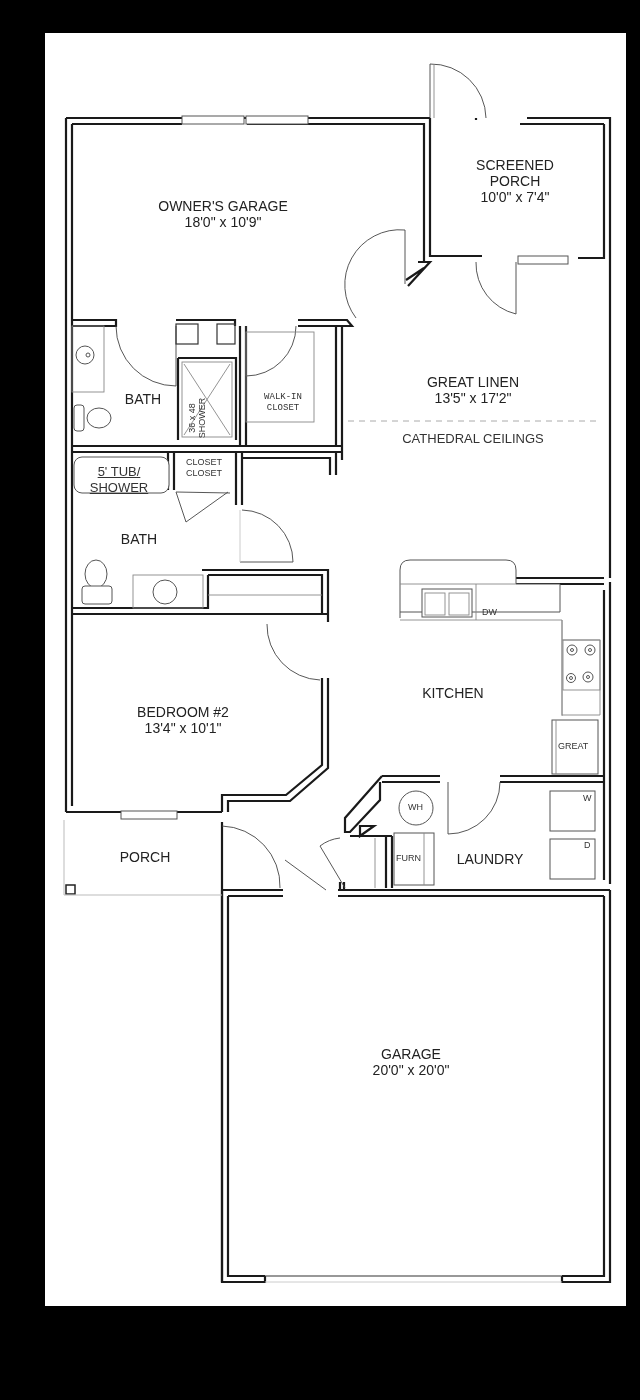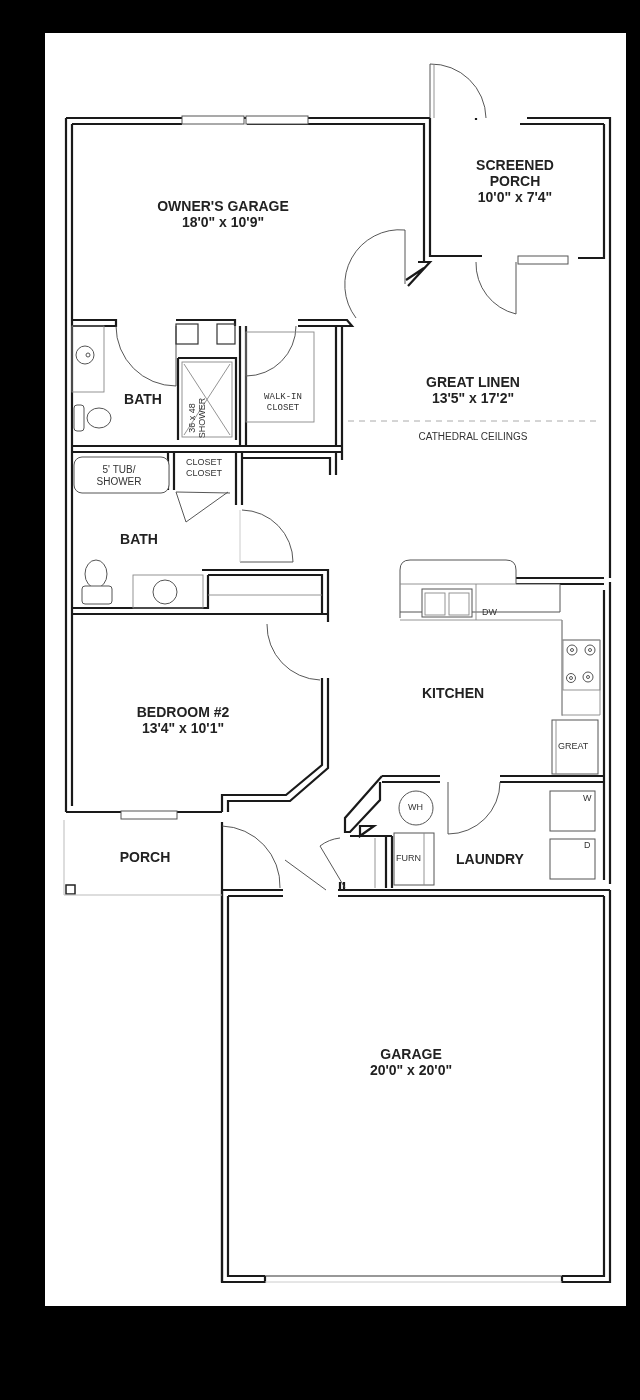--- a/index.html
+++ b/index.html
@@ -6,21 +6,21 @@
     body { width: 640px; height: 1400px; position: relative; overflow: hidden; font-family: "Liberation Sans", sans-serif; }
     #sheet { position: absolute; left: 45px; top: 33px; width: 581px; height: 1273px; background: #fff; }
     #plan { position: absolute; left: 0; top: 0; width: 640px; height: 1400px; }
     .wall { fill: none; stroke: #1a1a1a; stroke-width: 2.2; }
     .wall-thin { fill: none; stroke: #333; stroke-width: 1.2; }
     .fixture { fill: #fff; stroke: #555; stroke-width: 1; }
     .fixture-light { fill: none; stroke: #888; stroke-width: 0.9; }
     .door-swing { fill: none; stroke: #444; stroke-width: 0.9; }
     .window { fill: #fff; stroke: #555; stroke-width: 1; }
     .dash { stroke: #aaa; stroke-width: 1; stroke-dasharray: 6 5; }
-    .lbl { position: absolute; color: #222; text-align: center; white-space: nowrap; line-height: 1.15; transform: translateX(-50%); font-weight: bold; }
+    .lbl { position: absolute; color: #222; text-align: center; white-space: nowrap; line-height: 1.15; transform: translateX(-50%); }
     .lbl .name { font-size: 14px; display: block; }
     .lbl .dim { font-size: 14px; display: block; }
     .lbl-sm { position: absolute; color: #333; font-size: 10px; text-align: center; white-space: nowrap; line-height: 1.2; transform: translateX(-50%); }
     .lbl-xs { position: absolute; color: #333; font-size: 9px; white-space: nowrap; line-height: 1.1; }
   </style>
 </head>
 <body>
 
 <div id="sheet"></div>
 
@@ -187,37 +187,37 @@
 <div class="lbl" style="left:515px;top:157px;">
   <span class="name">SCREENED</span>
   <span class="name">PORCH</span>
   <span class="dim">10'0" x 7'4"</span>
 </div>
 
 <div class="lbl" style="left:473px;top:374px;">
   <span class="name">GREAT LINEN</span>
   <span class="dim">13'5" x 17'2"</span>
 </div>
-<div class="lbl-sm" style="left:473px;top:431px;font-size:10px;">CATHEDRAL CEILINGS</div>
+<div class="lbl-sm" style="left:473px;top:431px;font-size:13px;">CATHEDRAL CEILINGS</div>
 
 <div class="lbl" style="left:143px;top:391px;">
   <span class="name">BATH</span>
 </div>
 
 <div class="lbl-xs" style="left:191px;top:408px;transform:rotate(-90deg);transform-origin:center;text-align:center;width:50px;margin-left:-18px;">
   <span style="display:block">36 x 48</span>
   <span style="display:block">SHOWER</span>
 </div>
 
 <div class="lbl-sm" style="left:283px;top:392px;font-size:9px;font-family:Liberation Mono, monospace;">
   <span style="display:block">WALK-IN</span>
   <span style="display:block">CLOSET</span>
 </div>
 
-<div class="lbl-sm" style="left:119px;top:464px;font-size:10px;">
+<div class="lbl-sm" style="left:119px;top:464px;font-size:13px;text-decoration:underline;">
   <span style="display:block">5' TUB/</span>
   <span style="display:block">SHOWER</span>
 </div>
 
 <div class="lbl-sm" style="left:204px;top:457px;font-size:9px;">
   <span style="display:block">CLOSET</span>
   <span style="display:block">CLOSET</span>
 </div>
 
 <div class="lbl" style="left:139px;top:531px;">

